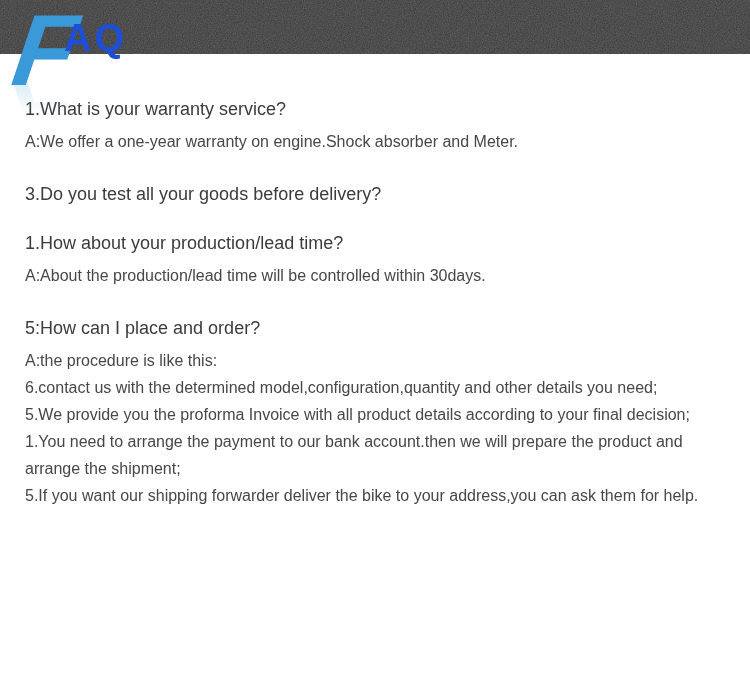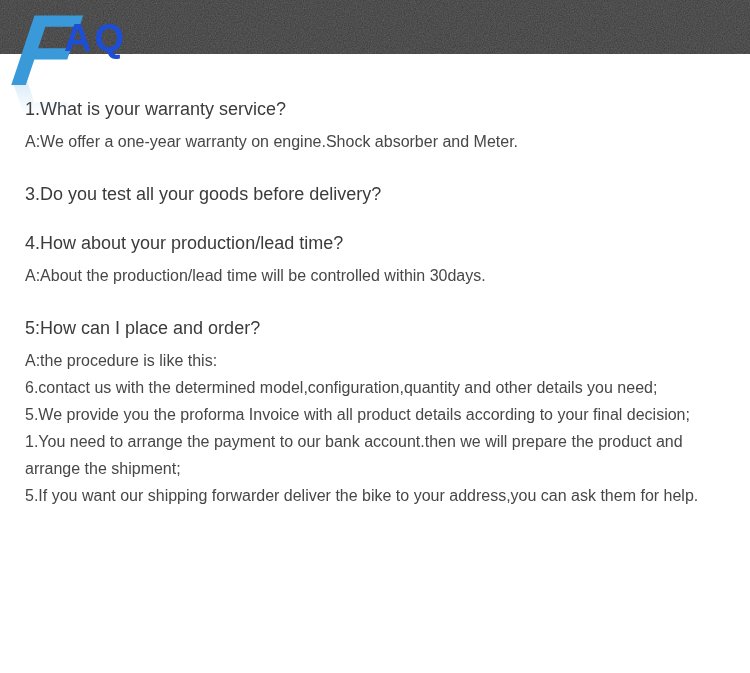--- a/index.html
+++ b/index.html
@@ -118,21 +118,21 @@
       <p class="question">1.What is your warranty service?</p>
       <p class="answer">A:We offer a one-year warranty on engine.Shock absorber and Meter.</p>
     </div>
 
 
     <div class="faq-item">
       <p class="question">3.Do you test all your goods before delivery?</p>
     </div>
 
     <div class="faq-item">
-      <p class="question">4.How about your production/lead time?</p>
+      <p class="question">1.How about your production/lead time?</p>
       <p class="answer">A:About the production/lead time will be controlled within 30days.</p>
     </div>
 
     <div class="faq-item">
       <p class="question">5:How can I place and order?</p>
       <p class="answer">A:the procedure is like this:</p>
       <p class="answer">6.contact us with the determined model,configuration,quantity and other details you need;</p>
       <p class="answer">5.We provide you the proforma Invoice with all product details according to your final decision;</p>
       <p class="answer">1.You need to arrange the payment to our bank account.then we will prepare the product and arrange the shipment;</p>
       <p class="answer">5.If you want our shipping forwarder deliver the bike to your address,you can ask them for help.</p>

